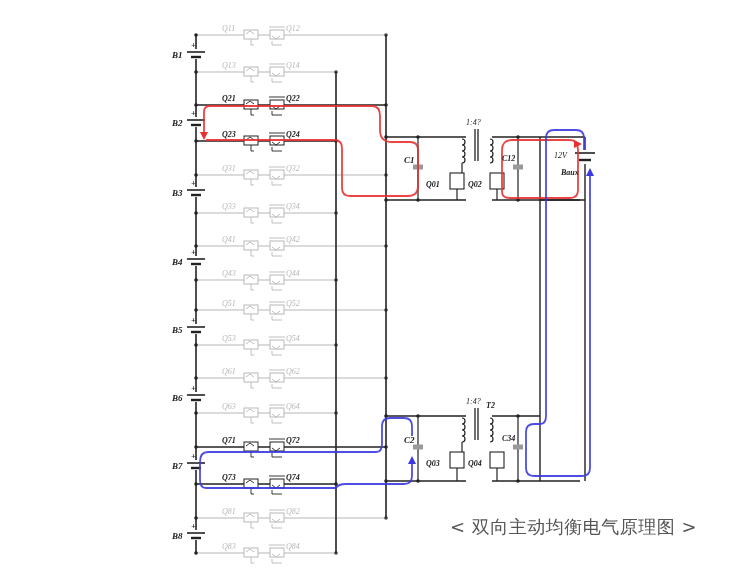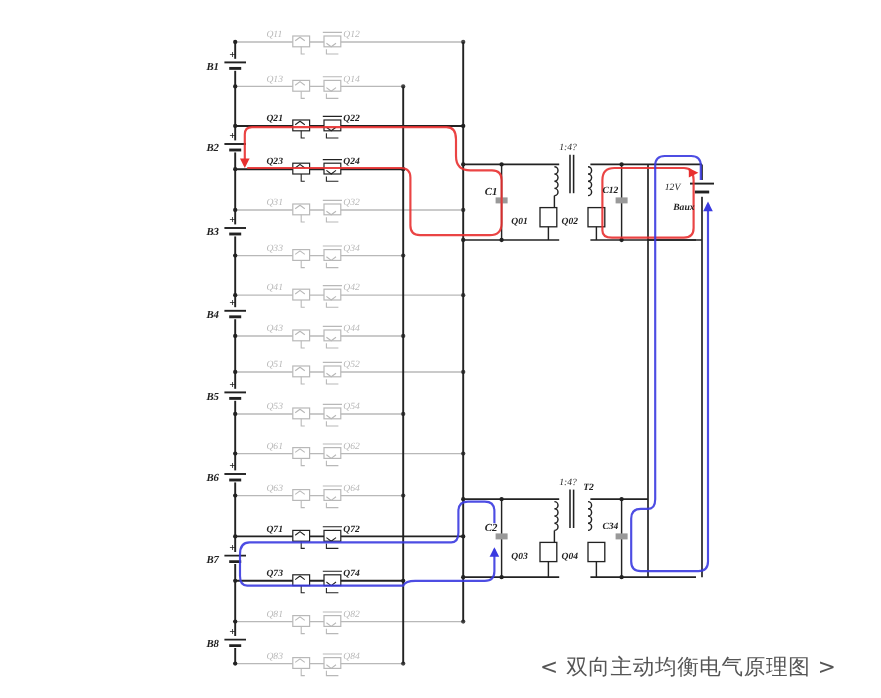--- a/index.html
+++ b/index.html
@@ -1,19 +1,19 @@
 <!DOCTYPE html>
 <html><head>
 <meta charset="utf-8">
 <style>
   html, body { margin: 0; padding: 0; background: #ffffff; }
   body { width: 734px; height: 582px; position: relative; overflow: hidden; font-family: "Liberation Serif", serif; }
   #diagram { position: absolute; left: 0; top: 0; }
   .caption {
-    position: absolute; left: 450px; top: 544px; width: 280px;
+    position: absolute; left: 450px; top: 515px; width: 280px;
     font-family: "DejaVu Sans", sans-serif; font-size: 18px; color: #555555;
     letter-spacing: 0.5px; white-space: nowrap;
   }
   svg text { font-family: "Liberation Serif", serif; }
 </style>
 </head>
 <body>
 
 <svg id="diagram" width="734" height="582" viewBox="0 0 734 582" xmlns="http://www.w3.org/2000/svg">
   <g id="wires">

